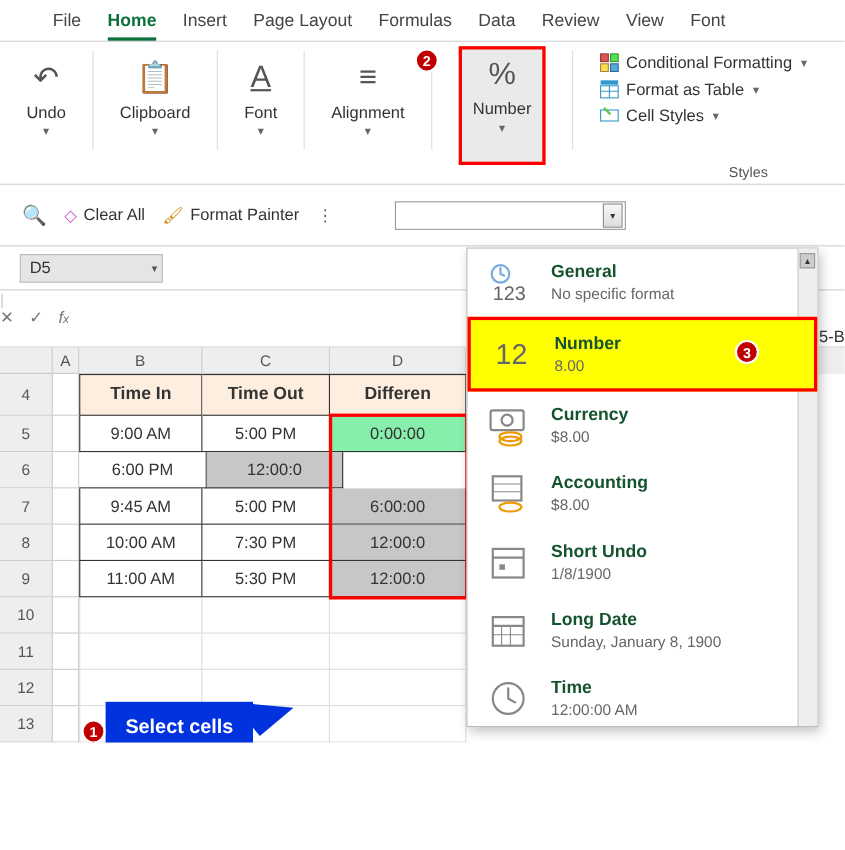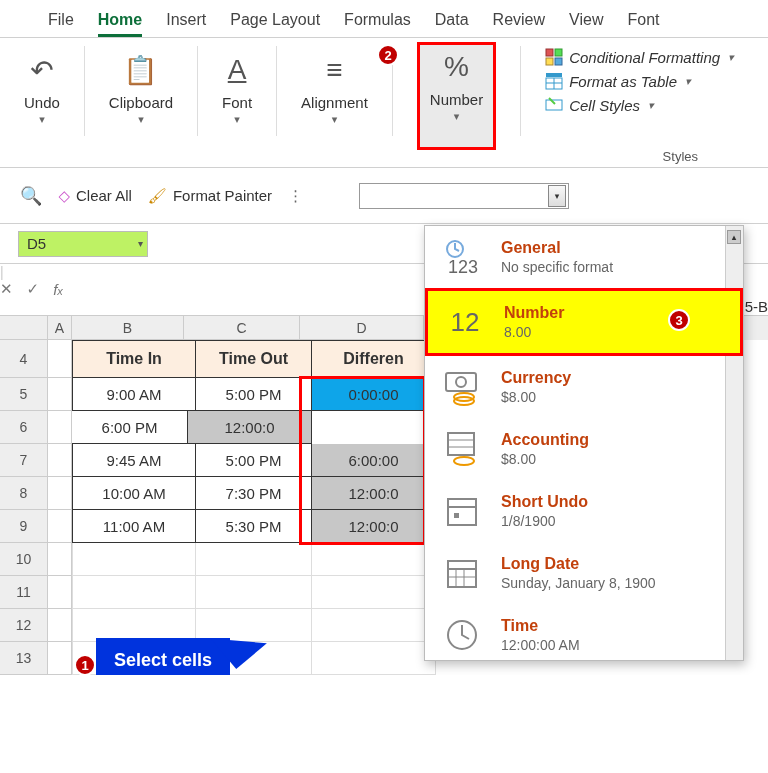--- a/index.html
+++ b/index.html
@@ -57,21 +57,20 @@
     position: relative;
     height: 108px;
     margin-top: -4px;
   }
   .styles-col {
     display: flex;
     flex-direction: column;
     gap: 6px;
     padding-top: 2px;
     font-size: 15px;
-    font-style: italic;
   }
   .styles-col .srow { display:flex; align-items:center; gap:6px; cursor:pointer;}
   .styles-col .sicon { width:18px;height:18px;display:inline-flex;align-items:center;justify-content:center;}
   .styles-col .schev { font-size:11px; color:#666;margin-left:2px;}
   .styles-label { text-align:center;font-size:13px;color:#555;margin-top:4px;position:absolute;right:70px;top:145px;}
   .badge {
     position: absolute;
     width: 22px; height: 22px;
     border-radius: 50%;
     background: #c00000;
@@ -106,21 +105,21 @@
     background: linear-gradient(#f8f8f8,#ddd);
     display:flex;align-items:center;justify-content:center;
     font-size: 9px;color:#333;
   }
   
   .formula-row {
     display:flex;align-items:center;height:40px;border-bottom:1px solid #d0d0d0;
     padding-left: 18px; gap:8px; font-size:15px;
   }
   .name-box {
-    width: 130px; height:26px; border:1px solid #bbb; background:#bef264;
+    width: 130px; height:26px; border:1px solid #bbb; background:#e5e5e5;
     display:flex;align-items:center;justify-content:space-between;
     padding: 0 4px 0 8px;
   }
   .name-box .nbtn { font-size:10px;color:#555;}
   .fbar-icons { display:flex;gap:14px;color:#777;font-size:15px;align-items:center;}
   .fbar-text { padding-left:18px; color:#333; font-size:15px;text-align:right;}
   
   .sheet {
     position:relative;
     font-size:15px;
@@ -131,30 +130,30 @@
   .ch-corner{width:48px;}
   .ch-a{width:24px;}
   .ch-b{width:112px;}
   .ch-c{width:116px;}
   .ch-d{width:124px;}
   .rows { position:relative;}
   .srow2 { display:flex; height:33px;}
   .srow2.hdr { height:38px;}
   .srow2 .rowhead{width:48px;background:#eee;border-right:1px solid #ccc;border-bottom:1px solid #ccc;text-align:center;color:#555;font-size:14px;display:flex;align-items:center;justify-content:center;}
   .srow2 .cell-a{width:24px;border-right:1px solid #ccc;border-bottom:1px solid #ccc;}
-  .srow2 .cell-b{width:124px;border-right:1px solid #333;border-bottom:1px solid #333;display:flex;align-items:center;justify-content:center;}
+  .srow2 .cell-b{width:112px;border-right:1px solid #333;border-bottom:1px solid #333;display:flex;align-items:center;justify-content:center;}
   .srow2 .cell-c{width:116px;border-right:1px solid #333;border-bottom:1px solid #333;display:flex;align-items:center;justify-content:center;}
   .srow2 .cell-d{width:124px;border-right:1px solid #333;border-bottom:1px solid #333;display:flex;align-items:center;justify-content:center;}
   .srow2.hdr .cell-b,.srow2.hdr .cell-c,.srow2.hdr .cell-d{
     background:#fdeee0;font-weight:700;font-size:16px;border-top:1px solid #333;
   }
   .srow2.hdr .cell-b{border-left:1px solid #333;}
   .srow2 .cell-b{border-left:1px solid #333;}
   .cell-d.sel{ background:#c7c7c7;}
-  .cell-d.sel.first{ background:#0ea5e9;}
+  .cell-d.sel.first{ background:#86efac;}
   .srow2.blank .cell-b,.srow2.blank .cell-c,.srow2.blank .cell-d{border:none;border-right:1px solid #ddd;border-bottom:1px solid #ddd;}
   .srow2.blank .cell-b{border-left:1px solid #ddd;}
   .sel-outline {
     position:absolute;
     border:3px solid #ff0000;
     pointer-events:none;
     z-index:20;
   }
   
   .format-dropdown {
@@ -166,21 +165,21 @@
     border:1px solid #bbb;
     box-shadow: 2px 4px 10px rgba(0,0,0,.25);
     z-index: 30;
   }
   .format-dropdown .ditem {
     display:flex; align-items:center; gap:18px;
     padding: 10px 16px;
     cursor:pointer;
   }
   .ditem .dicon{ width:42px;height:42px;display:flex;align-items:center;justify-content:center;font-size:24px;color:#666;}
-  .ditem .dtext .dtitle{font-weight:700;font-size:16px;color:#c2410c;}
+  .ditem .dtext .dtitle{font-weight:700;font-size:16px;color:#14532d;}
   .ditem .dtext .dsub{font-size:14px;color:#666;margin-top:2px;}
   .ditem.highlight{ background:#ffff00; border:3px solid #ff0000;}
   .scroll-track{position:absolute;right:0;top:0;bottom:0;width:18px;background:#eee;border-left:1px solid #ccc;}
   .scroll-thumb{position:absolute;right:2px;top:4px;width:14px;height:14px;background:#ccc;border:1px solid #999;text-align:center;font-size:9px;line-height:12px;color:#333;}
   
   .callout {
     position:absolute;
     left: 96px; top: 638px;
     background:#0033dd;
     color:#fff;

